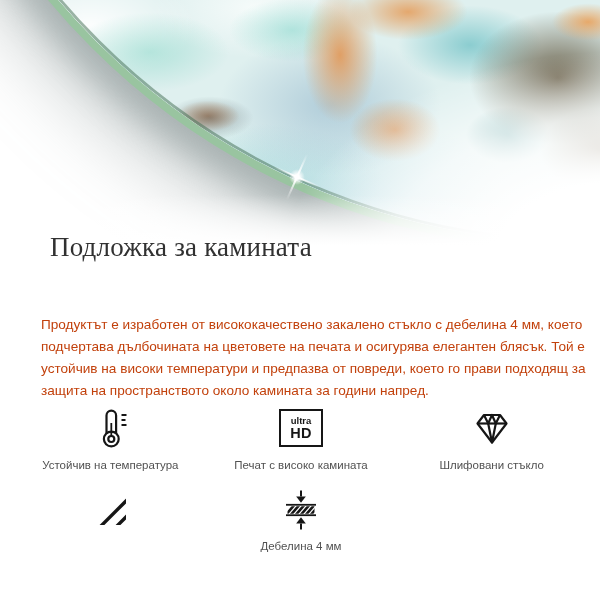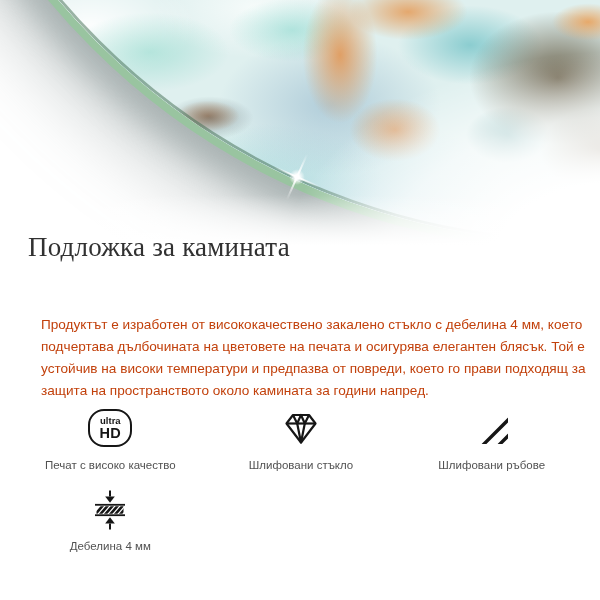--- a/index.html
+++ b/index.html
@@ -58,41 +58,41 @@
   .sparkle{position:absolute;left:272px;top:152px;width:50px;height:50px;transform:rotate(24deg);}
   .sparkle::before{content:'';position:absolute;left:0;top:24px;width:50px;height:2px;
     background:linear-gradient(90deg, rgba(255,255,255,0), rgba(255,255,255,.95) 42% 58%, rgba(255,255,255,0));}
   .sparkle::after{content:'';position:absolute;left:24px;top:0;width:2px;height:50px;
     background:linear-gradient(180deg, rgba(255,255,255,0), rgba(255,255,255,.95) 42% 58%, rgba(255,255,255,0));}
   .sparkle .core{position:absolute;left:17px;top:17px;width:16px;height:16px;border-radius:50%;
     background:radial-gradient(circle, rgba(255,255,255,1) 0 20%, rgba(255,255,255,0) 70%);}
 
   
   .headline{
-    position:absolute;left:28px;top:230px;margin:0;
+    position:absolute;left:50px;top:230px;margin:0;
     font-family:"Liberation Serif", serif;font-weight:400;
     font-size:27px;line-height:34px;color:#313131;letter-spacing:.2px;
   }
   .headline span{display:block;}
   .lede{
     position:absolute;left:38px;top:311px;margin:3px;width:545px;
     font-size:13.6px;line-height:22px;color:#c2410c;
   }
 
   
   .features{
     position:absolute;left:15px;top:406px;width:572px;
     display:grid;grid-template-columns:repeat(3,1fr);row-gap:15px;
   }
   .feature{display:flex;flex-direction:column;align-items:center;}
   .feature .icon{width:44px;height:44px;display:flex;align-items:center;justify-content:center;}
   .feature svg{stroke:#161616;fill:none;stroke-width:2.2;}
   .feature .label{margin-top:8px;font-size:11.5px;color:#515151;line-height:14px;white-space:nowrap;}
   .uhd-box{
-    width:46px;height:38px;border:2.4px solid #161616;border-radius:16px;
+    width:46px;height:38px;border:2.4px solid #161616;border-radius:0;
     display:flex;flex-direction:column;align-items:center;justify-content:center;
     color:#161616;box-sizing:border-box;
   }
   .uhd-box .u{font-size:9.5px;font-weight:700;line-height:10px;}
   .uhd-box .h{font-size:14.5px;font-weight:700;line-height:15px;letter-spacing:.3px;text-align:right;}
 </style>
 </head>
 <body>
 
 <div class="hero">
@@ -108,29 +108,41 @@
 </div>
 
 <h1 class="headline">
   <span>Подложка за камината</span>
 </h1>
 
 <p class="lede">Продуктът е изработен от висококачествено закалено стъкло с дебелина 4 мм, което подчертава дълбочината на цветовете на печата и осигурява елегантен блясък. Той е устойчив на високи температури и предпазва от повреди, което го прави подходящ за защита на пространството около камината за години напред.</p>
 
 <div class="features">
 
+  <div class="feature">
+    <span class="icon">
+      <svg width="44" height="44" viewBox="0 0 44 44">
+        <path d="M18.5 27.5 V9.5 a4.8 4.8 0 0 1 9.6 0 V27.5" stroke-linejoin="round"></path>
+        <circle cx="23.3" cy="33" r="7.4"></circle>
+        <circle cx="23.3" cy="33" r="3"></circle>
+        <path d="M23.3 17 V29.8" stroke-width="1.8"></path>
+        <path d="M33.5 9 h5 M33.5 14 h4 M33.5 19 h5" stroke-width="1.8"></path>
+      </svg>
+    </span>
+    <span class="label">Устойчив на температура</span>
+  </div>
 
   <div class="feature">
     <span class="icon">
       <span class="uhd-box">
         <span class="u">ultra</span>
         <span class="h">HD</span>
       </span>
     </span>
-    <span class="label">Печат с високо качество</span>
+    <span class="label">Печат с високо камината</span>
   </div>
 
 
   <div class="feature">
     <span class="icon">
       <svg width="44" height="44" viewBox="0 0 44 44" stroke-width="1.9">
         <path d="M14 9 H30 L36.5 17.5 L22 36.5 L7.5 17.5 Z" stroke-linejoin="round"></path>
         <path d="M7.5 17.5 H36.5"></path>
         <path d="M14 9 L18.2 17.5 L22 9 L25.8 17.5 L30 9" stroke-linejoin="round"></path>
         <path d="M18.2 17.5 L22 36.5 L25.8 17.5" stroke-linejoin="round"></path>
@@ -145,21 +157,20 @@
         <defs>
           <clipPath id="triClip">
               <polygon points="4,38 38,38 38,4"></polygon>
             </clipPath>
         </defs>
         <g clip-path="url(#triClip)" stroke-width="3.4">
           <path d="M-6 26 L26 -6 M2 34 L34 2 M10 42 L42 10 M18 50 L50 18 M26 58 L58 26"></path>
         </g>
       </svg>
     </span>
-    <span class="label">Шлифовани ръбове</span>
   </div>
 
   <div class="feature">
     <span class="icon">
       <svg width="44" height="44" viewBox="0 0 44 44">
         <path d="M22 3.5 V9.5" stroke-width="2"></path>
         <polygon points="17.2,9.5 26.8,9.5 22,15.8" fill="#161616" stroke="none"></polygon>
         <path d="M7 17.8 H37" stroke-width="1.8"></path>
         <defs>
           <clipPath id="barClip">

